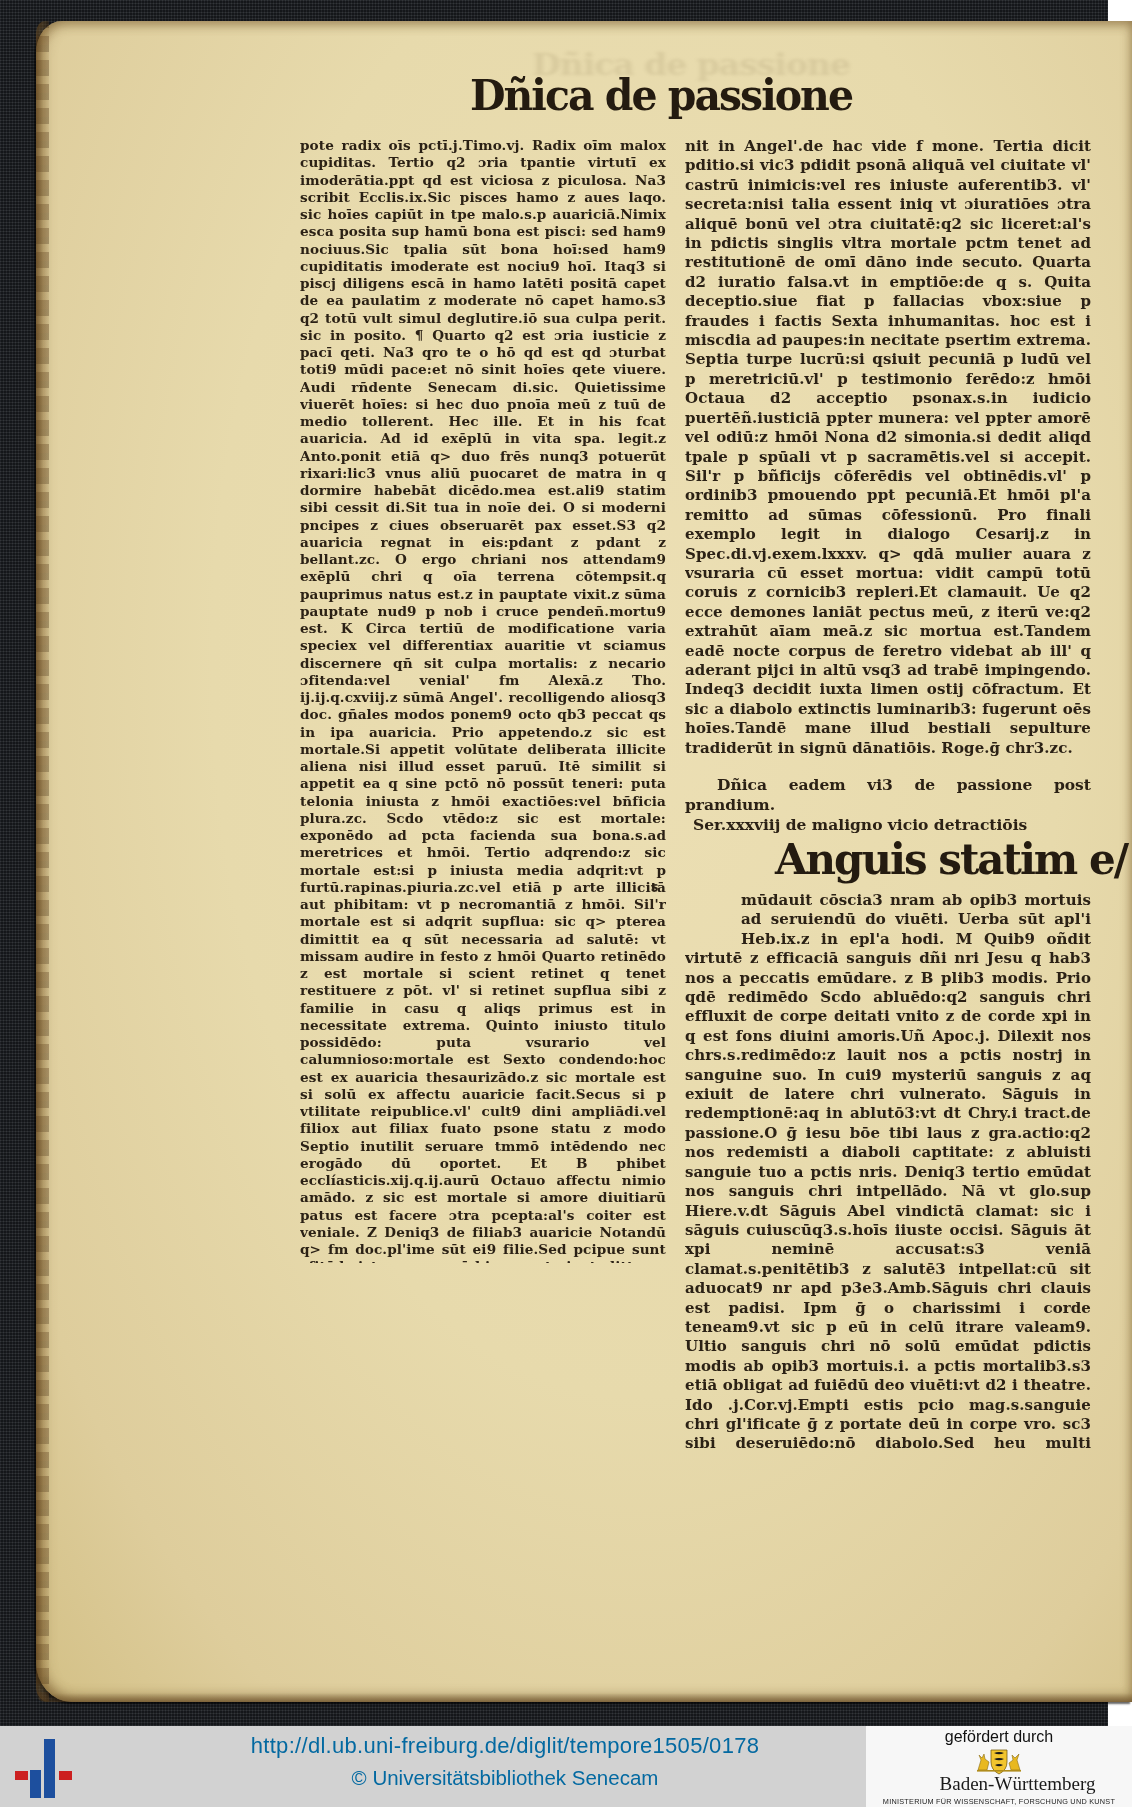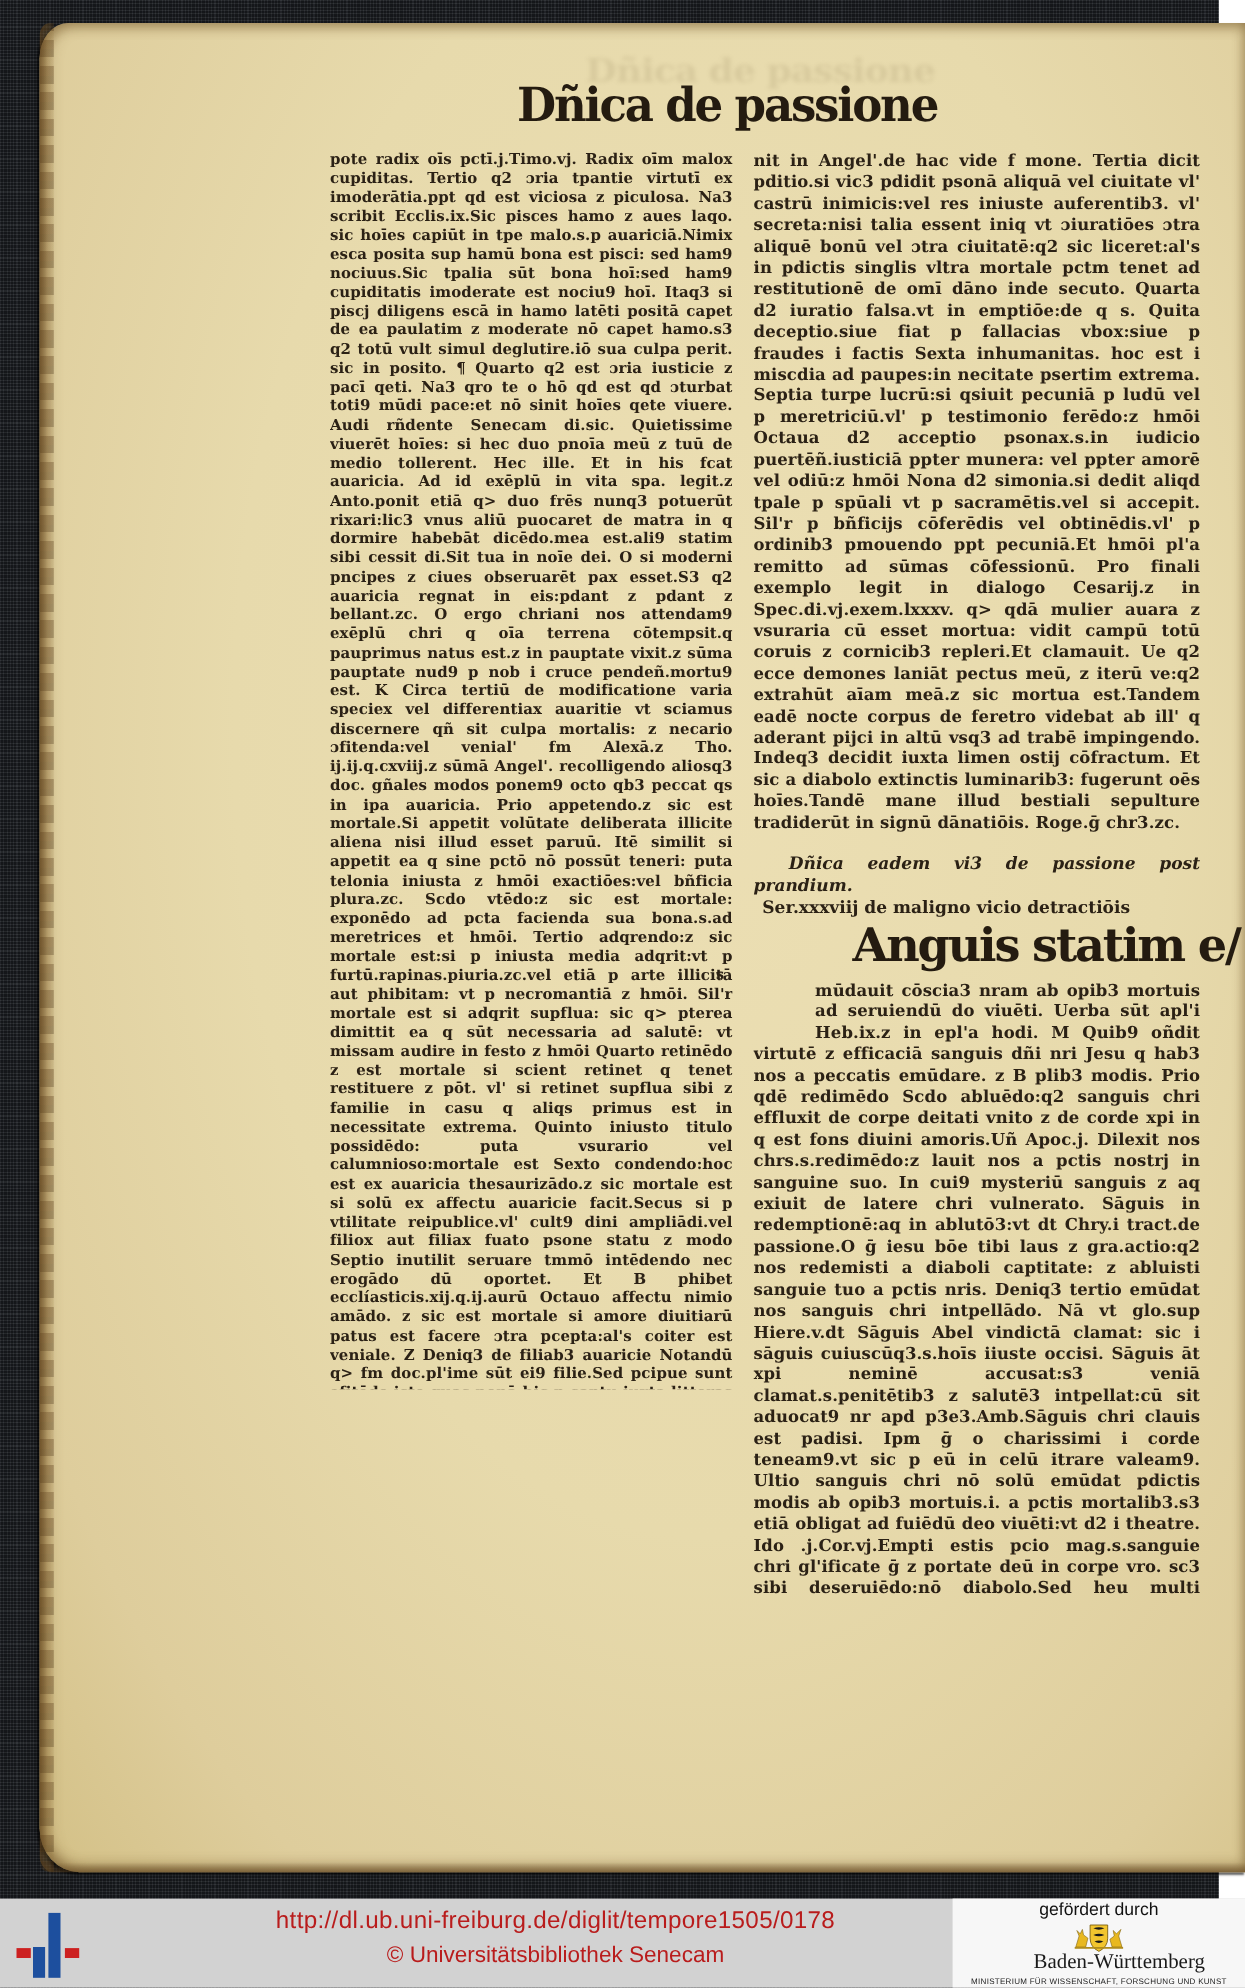--- a/index.html
+++ b/index.html
@@ -56,41 +56,41 @@
   .col-left {
     left:264px; width:366px; height:1126px; overflow:hidden;
     font-size:13.6px; line-height:17.25px; letter-spacing:0.1px;
   }
   .col-right { left:649px; width:406px; height:1300px; }
   .rc-part1 {
     height:622px; overflow:hidden; text-align:justify;
     font-size:15px; line-height:19.4px; letter-spacing:0.1px;
   }
   .sermon-head { margin-top:16px; font-size:15.5px; line-height:20px; }
-  .sh-line1 { text-indent:32px;font-style:italic; }
+  .sh-line1 { text-indent:32px; }
   .sh-line2 { text-indent:8px; }
   .sermon-title-row { position:relative; margin-top:4px; height:46px; }
   .sermon-title {
     position:absolute; left:90px; top:0; font-size:42px; line-height:42px;
     font-weight:bold; color:#241b10; letter-spacing:-2px; white-space:nowrap;
   }
   .guide-letter { position:absolute; left:-34px; top:40px; font-size:13px; font-weight:bold; }
   .rc-part2 {
     margin-top:6px; height:560px; overflow:hidden; text-align:justify;
     font-size:15px; line-height:19.4px; letter-spacing:0.1px;
   }
   .initial-space { float:left; width:56px; height:40px; }
 
   
   .footer {
     position:absolute; left:0; bottom:0; width:1132px; height:81px;
     background:#d2d2d2;
   }
   .footer-text { position:absolute; left:175px; top:7px; width:660px; text-align:center;
-    font-family:"Liberation Sans", sans-serif; color:#b91c1c; }
+    font-family:"Liberation Sans", sans-serif; color:#0369a1; }
   .url { font-size:22px; letter-spacing:0.3px; }
   .copyright { font-size:20.5px; margin-top:7px; }
 
   .diglit-logo { position:absolute; left:0; top:0; width:90px; height:81px; }
   .diglit-logo .bar { position:absolute; }
   .lg-red-left  { left:15px; top:45px; width:13px; height:9px;  background:#cc2020; }
   .lg-blue-short{ left:30px; top:44px; width:11px; height:28px; background:#1d4f9e; }
   .lg-blue-tall { left:44px; top:13px; width:11px; height:59px; background:#1d4f9e; }
   .lg-red-right { left:59px; top:45px; width:13px; height:9px;  background:#cc2020; }
 

